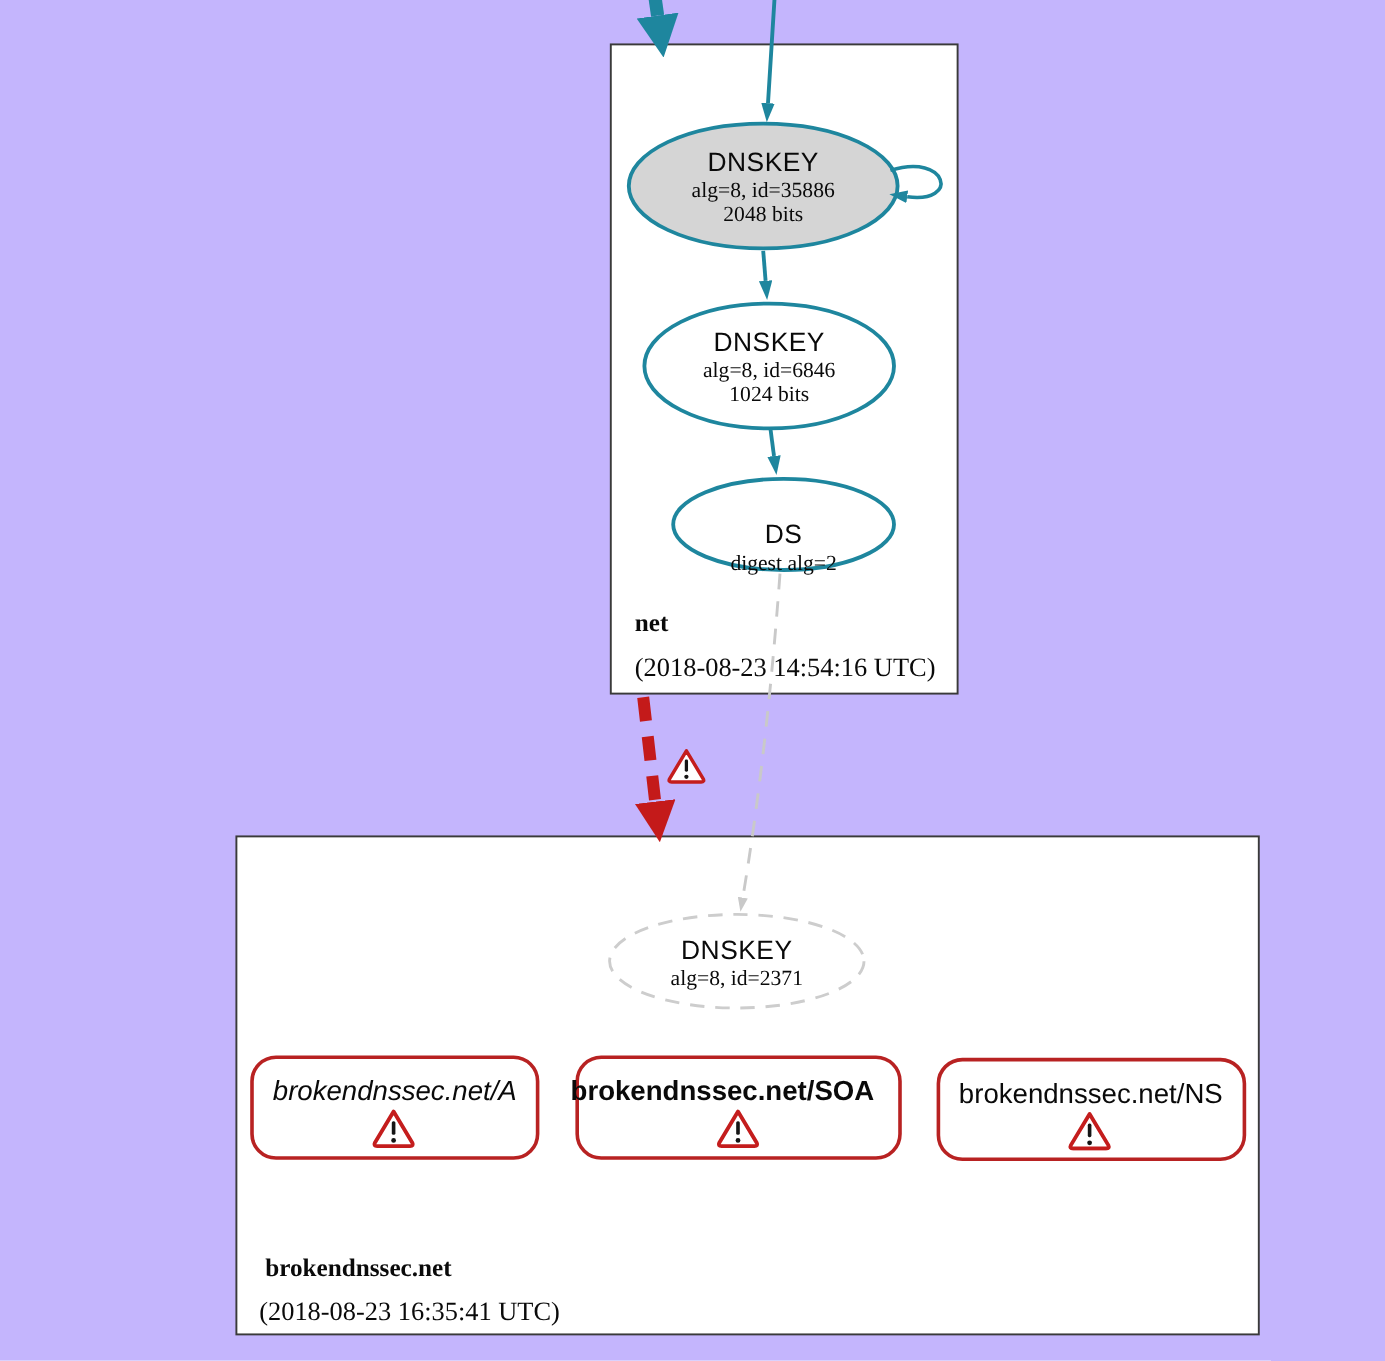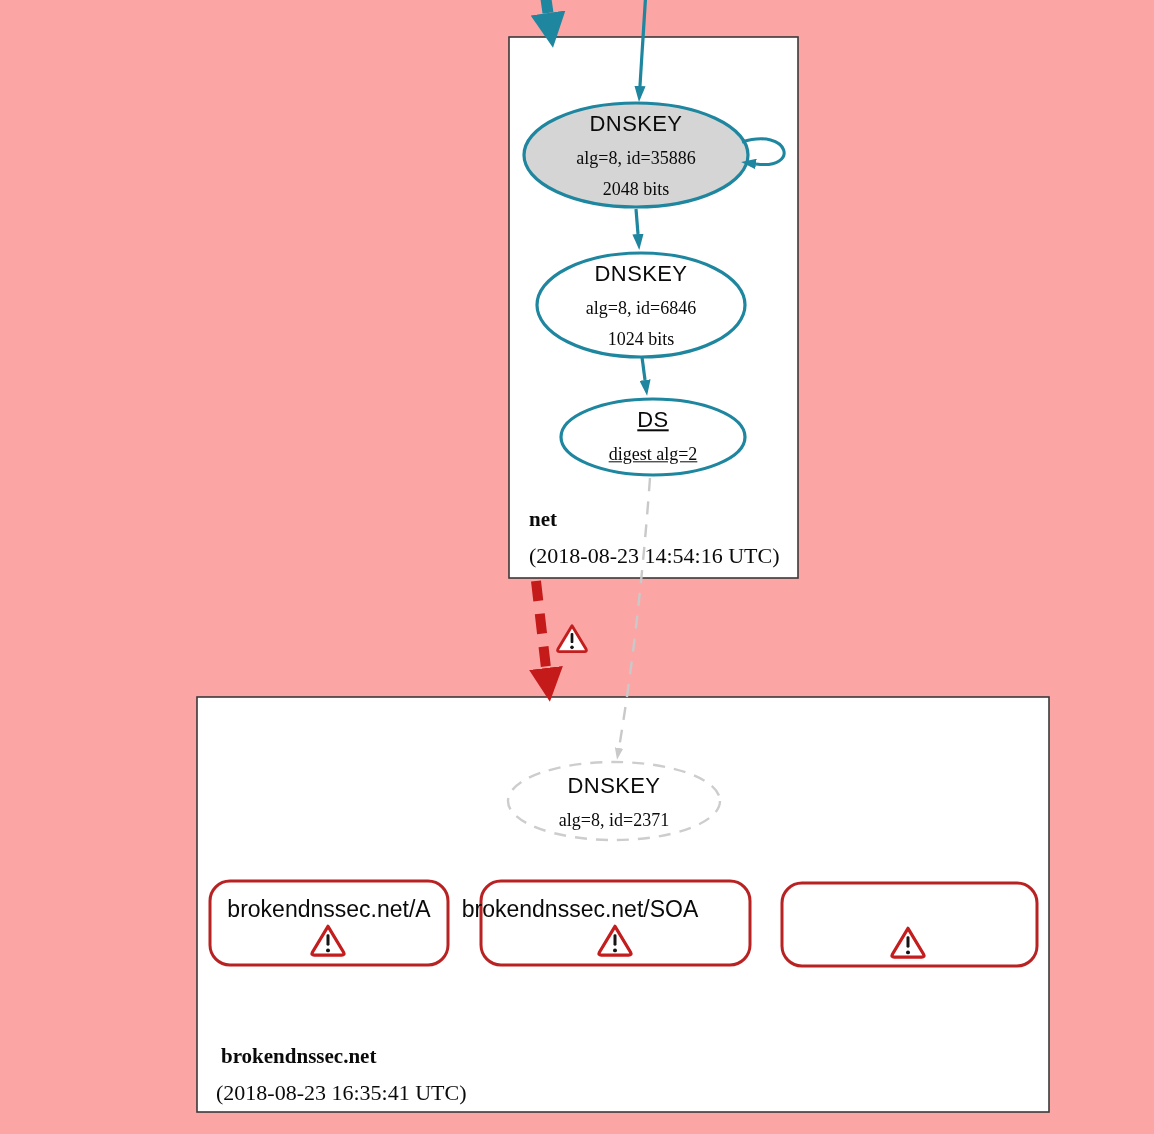--- a/index.html
+++ b/index.html
@@ -1,34 +1,34 @@
 <!DOCTYPE html>
 <html><head>
 <meta charset="utf-8">
 <style>
   html,body{margin:0;padding:0;background:#ffffff;}
   #stage{
     position:relative;
     width:1154px;height:1134px;
-    background:#fca5a5;
+    background:#c4b5fd;
     overflow:hidden;
     font-family:"Liberation Sans",sans-serif;
   }
   #shapes{position:absolute;left:0;top:0;}
   .nodetext{
     position:absolute;
     transform:translate(-50%,-50%);
     text-align:center;
     color:#0a0a0a;
     line-height:1.16;
     white-space:nowrap;
     pointer-events:none;
   }
   .ntitle{font-family:"Liberation Sans",sans-serif;font-size:22px;letter-spacing:.4px;}
-  .ndetail{font-family:"Liberation Serif",serif;font-size:18px;margin-top:11px;}
+  .ndetail{font-family:"Liberation Serif",serif;font-size:18px;}
   .rrlabel{
     position:absolute;
     transform:translate(-50%,-50%);
     font-family:"Liberation Sans",sans-serif;
     font-size:23px;
     color:#0a0a0a;
     white-space:nowrap;
     pointer-events:none;
   }
   .zlabel{
@@ -99,53 +99,54 @@
   <div class="nodetext" style="left:636px;top:156px;">
     <div class="ntitle">DNSKEY</div>
     <div class="ndetail">alg=8, id=35886</div>
     <div class="ndetail">2048 bits</div>
   </div>
   <div class="nodetext" style="left:641px;top:306px;">
     <div class="ntitle">DNSKEY</div>
     <div class="ndetail">alg=8, id=6846</div>
     <div class="ndetail">1024 bits</div>
   </div>
-  <div class="nodetext" style="left:653px;top:436px;text-decoration:underline;">
+  <div class="nodetext" style="left:653px;top:456px;">
     <div class="ntitle">DS</div>
     <div class="ndetail">digest alg=2</div>
   </div>
 
   <div class="zlabel" style="left:529px;top:507px;">net</div>
   <div class="zts" style="left:529px;top:543px;">(2018-08-23 14:54:16 UTC)</div>
 
   <svg class="warn" style="left:572px;top:638px;" width="34" height="31" viewBox="0 0 40 36">
     <path d="M20 3.5 L36.5 31 Q38 34 34.5 34 L5.5 34 Q2 34 3.5 31 Z" fill="#ffffff" stroke="#c41d1d" stroke-width="3.4" stroke-linejoin="round"></path>
     <rect x="18.4" y="12" width="3.2" height="12" rx="1.4" fill="#151515"></rect>
     <circle cx="20" cy="29" r="2.1" fill="#151515"></circle>
   </svg>
 
   <div class="nodetext" style="left:614px;top:802px;">
     <div class="ntitle">DNSKEY</div>
     <div class="ndetail">alg=8, id=2371</div>
   </div>
 
-  <div class="rrlabel" style="left:329px;top:909px;">brokendnssec.net/A</div>
+  <div class="rrlabel" style="left:329px;top:909px;font-style:italic;">brokendnssec.net/A</div>
   <svg class="warn" style="left:328px;top:940px;" width="39" height="34" viewBox="0 0 40 36">
     <path d="M20 3.5 L36.5 31 Q38 34 34.5 34 L5.5 34 Q2 34 3.5 31 Z" fill="#ffffff" stroke="#c41d1d" stroke-width="3.4" stroke-linejoin="round"></path>
     <rect x="18.4" y="12" width="3.2" height="12" rx="1.4" fill="#151515"></rect>
     <circle cx="20" cy="29" r="2.1" fill="#151515"></circle>
   </svg>
 
-  <div class="rrlabel" style="left:580px;top:909px;">brokendnssec.net/SOA</div>
+  <div class="rrlabel" style="left:602px;top:909px;font-weight:bold;">brokendnssec.net/SOA</div>
   <svg class="warn" style="left:615px;top:940px;" width="39" height="34" viewBox="0 0 40 36">
     <path d="M20 3.5 L36.5 31 Q38 34 34.5 34 L5.5 34 Q2 34 3.5 31 Z" fill="#ffffff" stroke="#c41d1d" stroke-width="3.4" stroke-linejoin="round"></path>
     <rect x="18.4" y="12" width="3.2" height="12" rx="1.4" fill="#151515"></rect>
     <circle cx="20" cy="29" r="2.1" fill="#151515"></circle>
   </svg>
 
+  <div class="rrlabel" style="left:909px;top:912px;">brokendnssec.net/NS</div>
   <svg class="warn" style="left:908px;top:942px;" width="39" height="34" viewBox="0 0 40 36">
     <path d="M20 3.5 L36.5 31 Q38 34 34.5 34 L5.5 34 Q2 34 3.5 31 Z" fill="#ffffff" stroke="#c41d1d" stroke-width="3.4" stroke-linejoin="round"></path>
     <rect x="18.4" y="12" width="3.2" height="12" rx="1.4" fill="#151515"></rect>
     <circle cx="20" cy="29" r="2.1" fill="#151515"></circle>
   </svg>
 
   <div class="zlabel" style="left:221px;top:1044px;">brokendnssec.net</div>
   <div class="zts" style="left:216px;top:1080px;">(2018-08-23 16:35:41 UTC)</div>
 
 </div>

